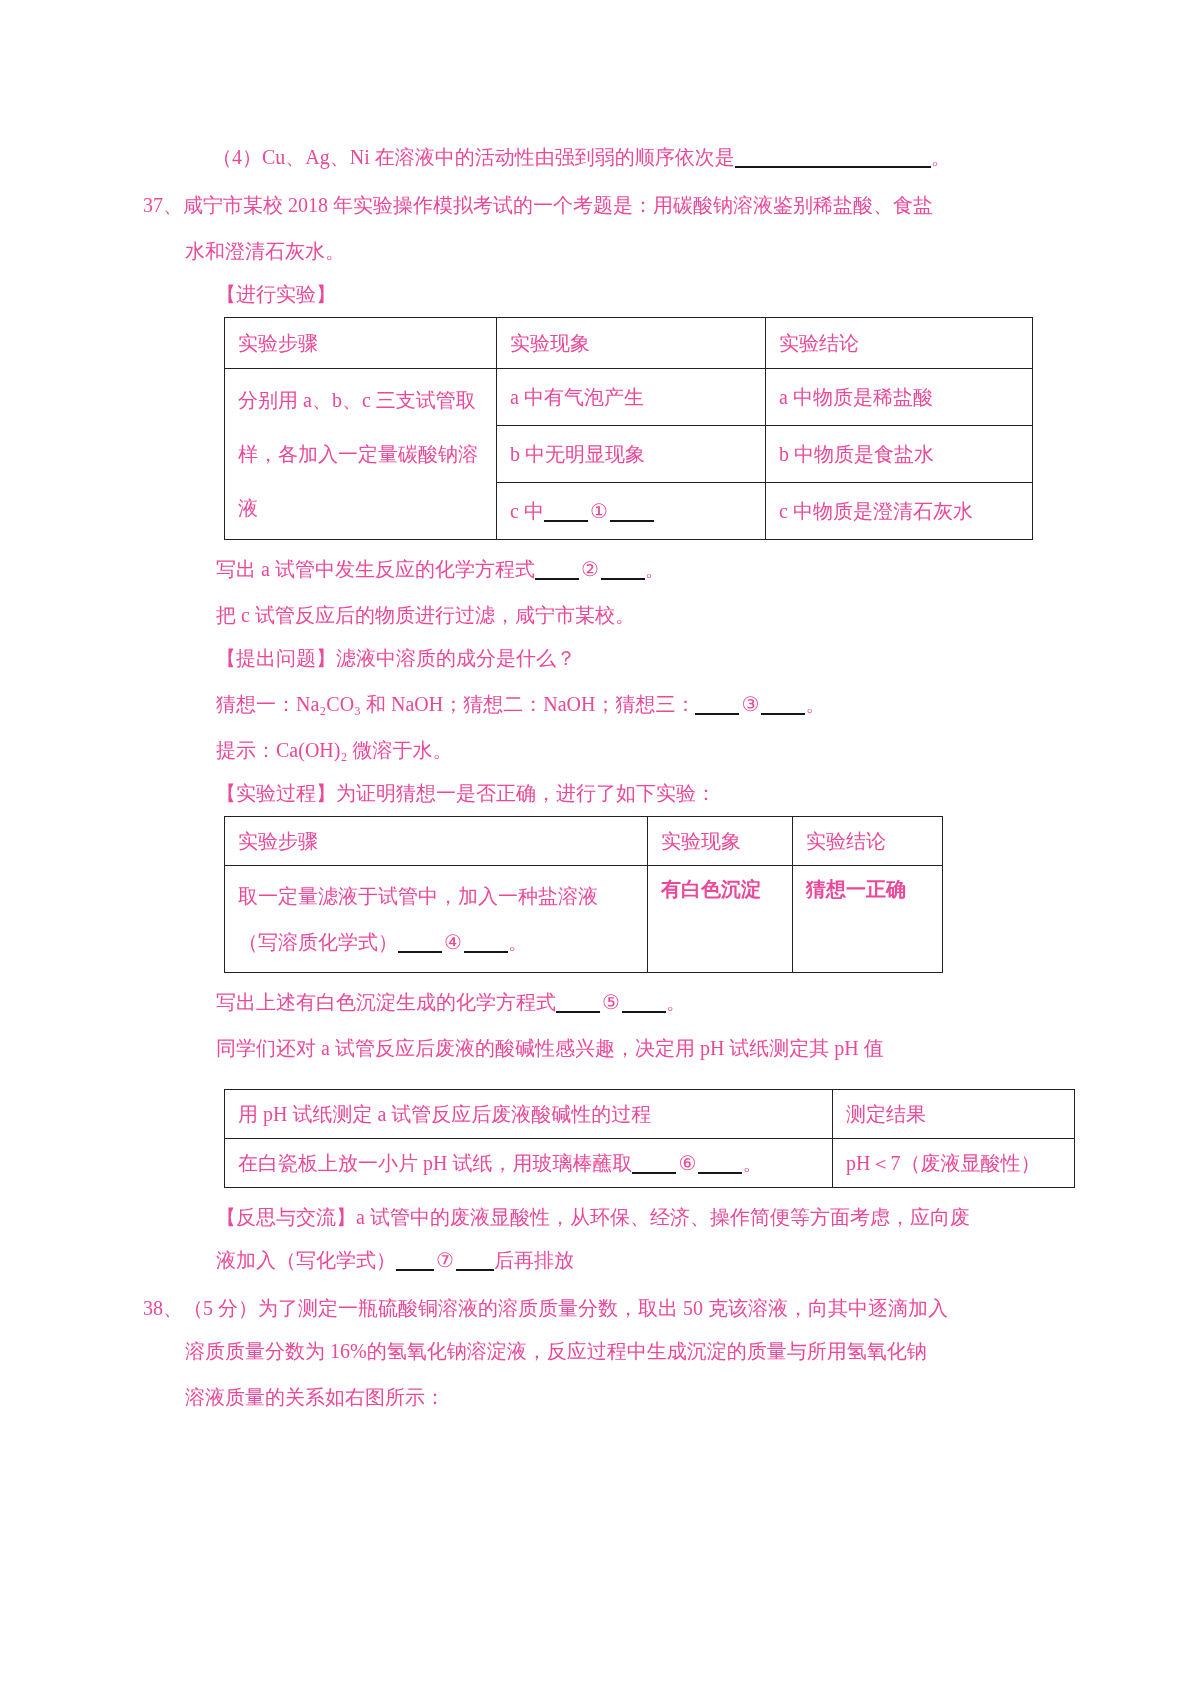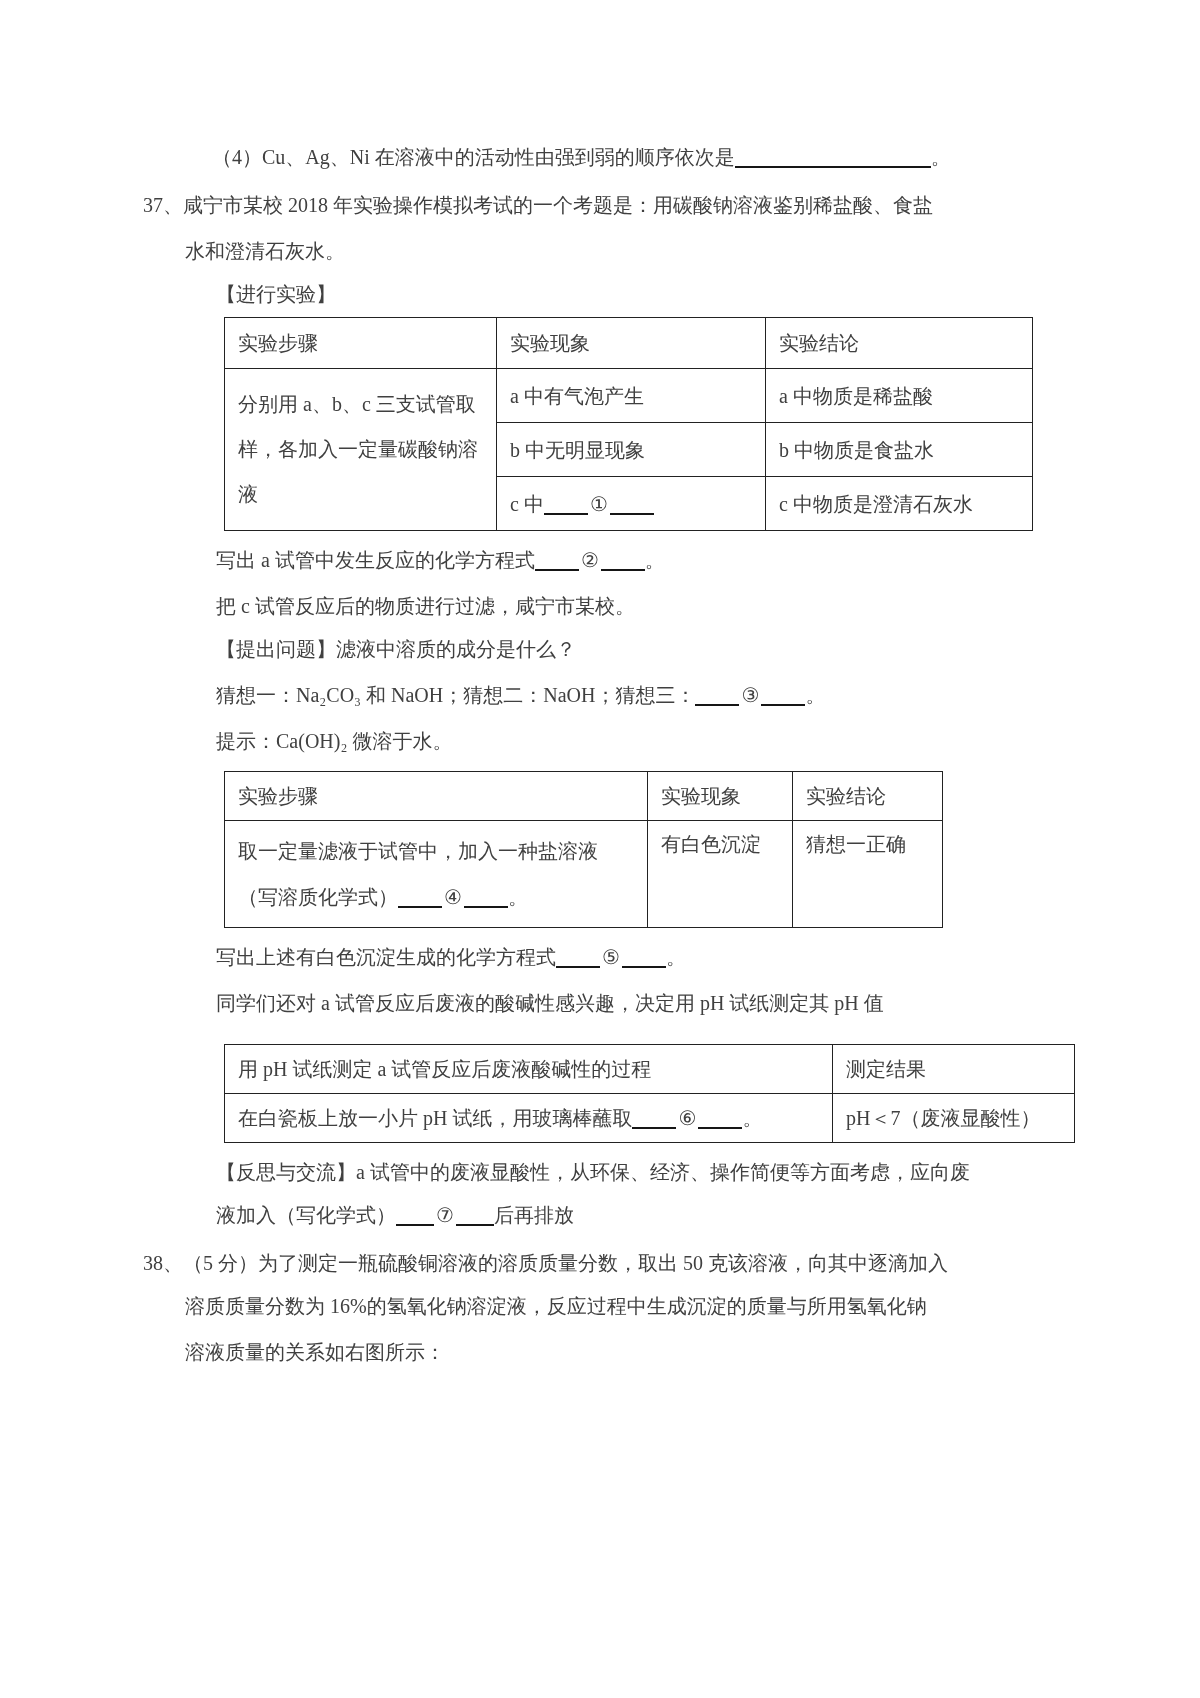--- a/index.html
+++ b/index.html
@@ -2,21 +2,21 @@
 <html><head>
 <meta charset="utf-8">
 <style>
   html,body{margin:0;padding:0;background:#ffffff;}
   .page{
     position:relative;
     width:1200px;height:1698px;
     background:#ffffff;
     box-sizing:border-box;
     padding-top:144px;
-    color:#404040;
+    color:#ec4899;
     font-family:"Liberation Serif","DejaVu Serif",serif;
     font-size:20px;
     line-height:26px;
   }
   .ln{margin:0 0 20px 216px;}
   .ml-num{margin-left:143px;}
   .ml-wrap{margin-left:185px;}
   .ml-q4{margin-left:212px;}
   .qno{display:inline-block;}
   
@@ -33,29 +33,29 @@
     vertical-align:middle;
     text-align:left;
     word-break:break-all;
   }
   .t1{width:808px;}
   .t1 col:nth-child(1){width:272px;}
   .t1 col:nth-child(2){width:269px;}
   .t1 col:nth-child(3){width:267px;}
   .t1 .hrow td{height:42px;}
   .t1 .brow td{height:45px;}
-  .t1 .step{line-height:45px;vertical-align:middle;}
+  .t1 .step{line-height:54px;vertical-align:middle;}
   .t2{width:718px;margin-bottom:14px;}
   .t2 col:nth-child(1){width:423px;}
   .t2 col:nth-child(2){width:145px;}
   .t2 col:nth-child(3){width:150px;}
   .t2 .hrow td{height:40px;}
   .t2 .brow td{height:92px;}
   .t2 .step2{line-height:46px;vertical-align:middle;}
-  .t2 .brow .top{vertical-align:top;padding-top:10px;}
+  .t2 .brow .top{vertical-align:top;padding-top:10px;font-weight:bold;}
   .t3{width:850px;margin-bottom:14px;border-radius:9px;}
   .t3 col:nth-child(1){width:608px;}
   .t3 col:nth-child(2){width:242px;}
   .t3 .hrow td{height:40px;}
   .t3 .brow td{height:40px;}
   .sp-sm{margin-bottom:28px;}
   .sp-xs{margin-bottom:10px;}
   .sp-md{margin-bottom:17px;}
   .sp-lg{margin-bottom:22px;}
 </style>
@@ -112,20 +112,21 @@
   <p class="ln sp-md">把 c 试管反应后的物质进行过滤，咸宁市某校。</p>
 
   <p class="ln">【提出问题】滤液中溶质的成分是什么？</p>
 
   <p class="ln">
     <span>猜想一：Na₂CO₃ 和 NaOH；猜想二：NaOH；猜想三：</span><span class="bl bl-42"></span><span class="cnum">③</span><span class="bl bl-42"></span><span>。</span>
   </p>
 
   <p class="ln sp-md">提示：Ca(OH)₂ 微溶于水。</p>
 
+  <p class="ln sp-xs">【实验过程】为证明猜想一是否正确，进行了如下实验：</p>
 
   <table class="t t2">
     <colgroup>
         <col>
         <col>
         <col>
       </colgroup>
     <tbody>
         <tr class="hrow">
       <td>实验步骤</td>

